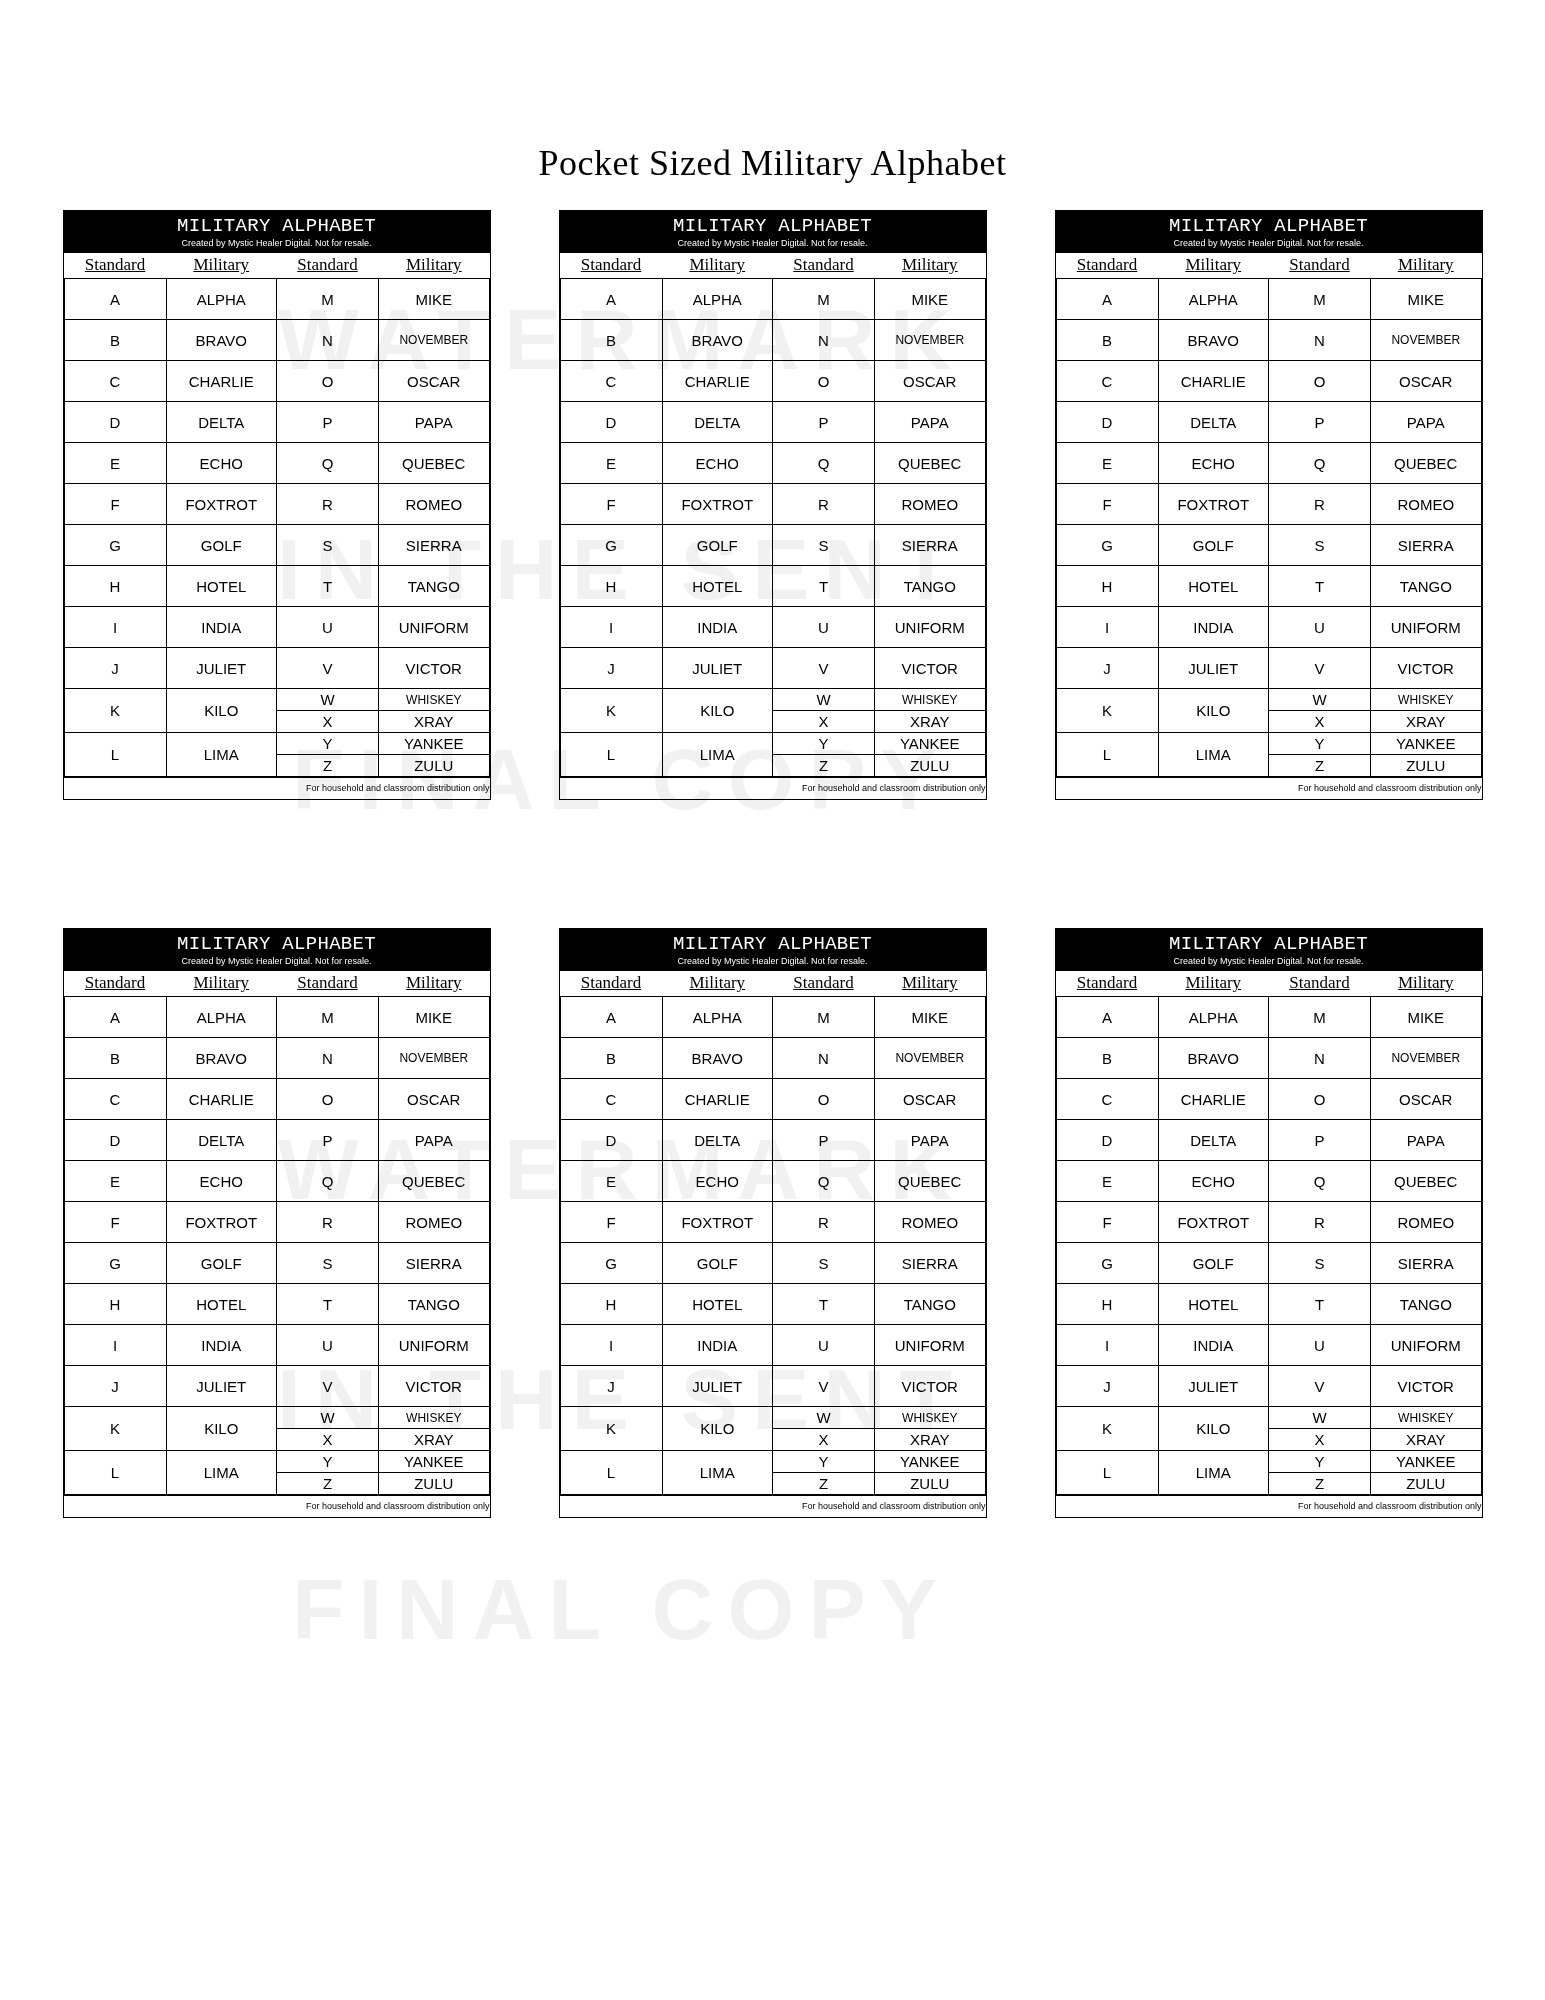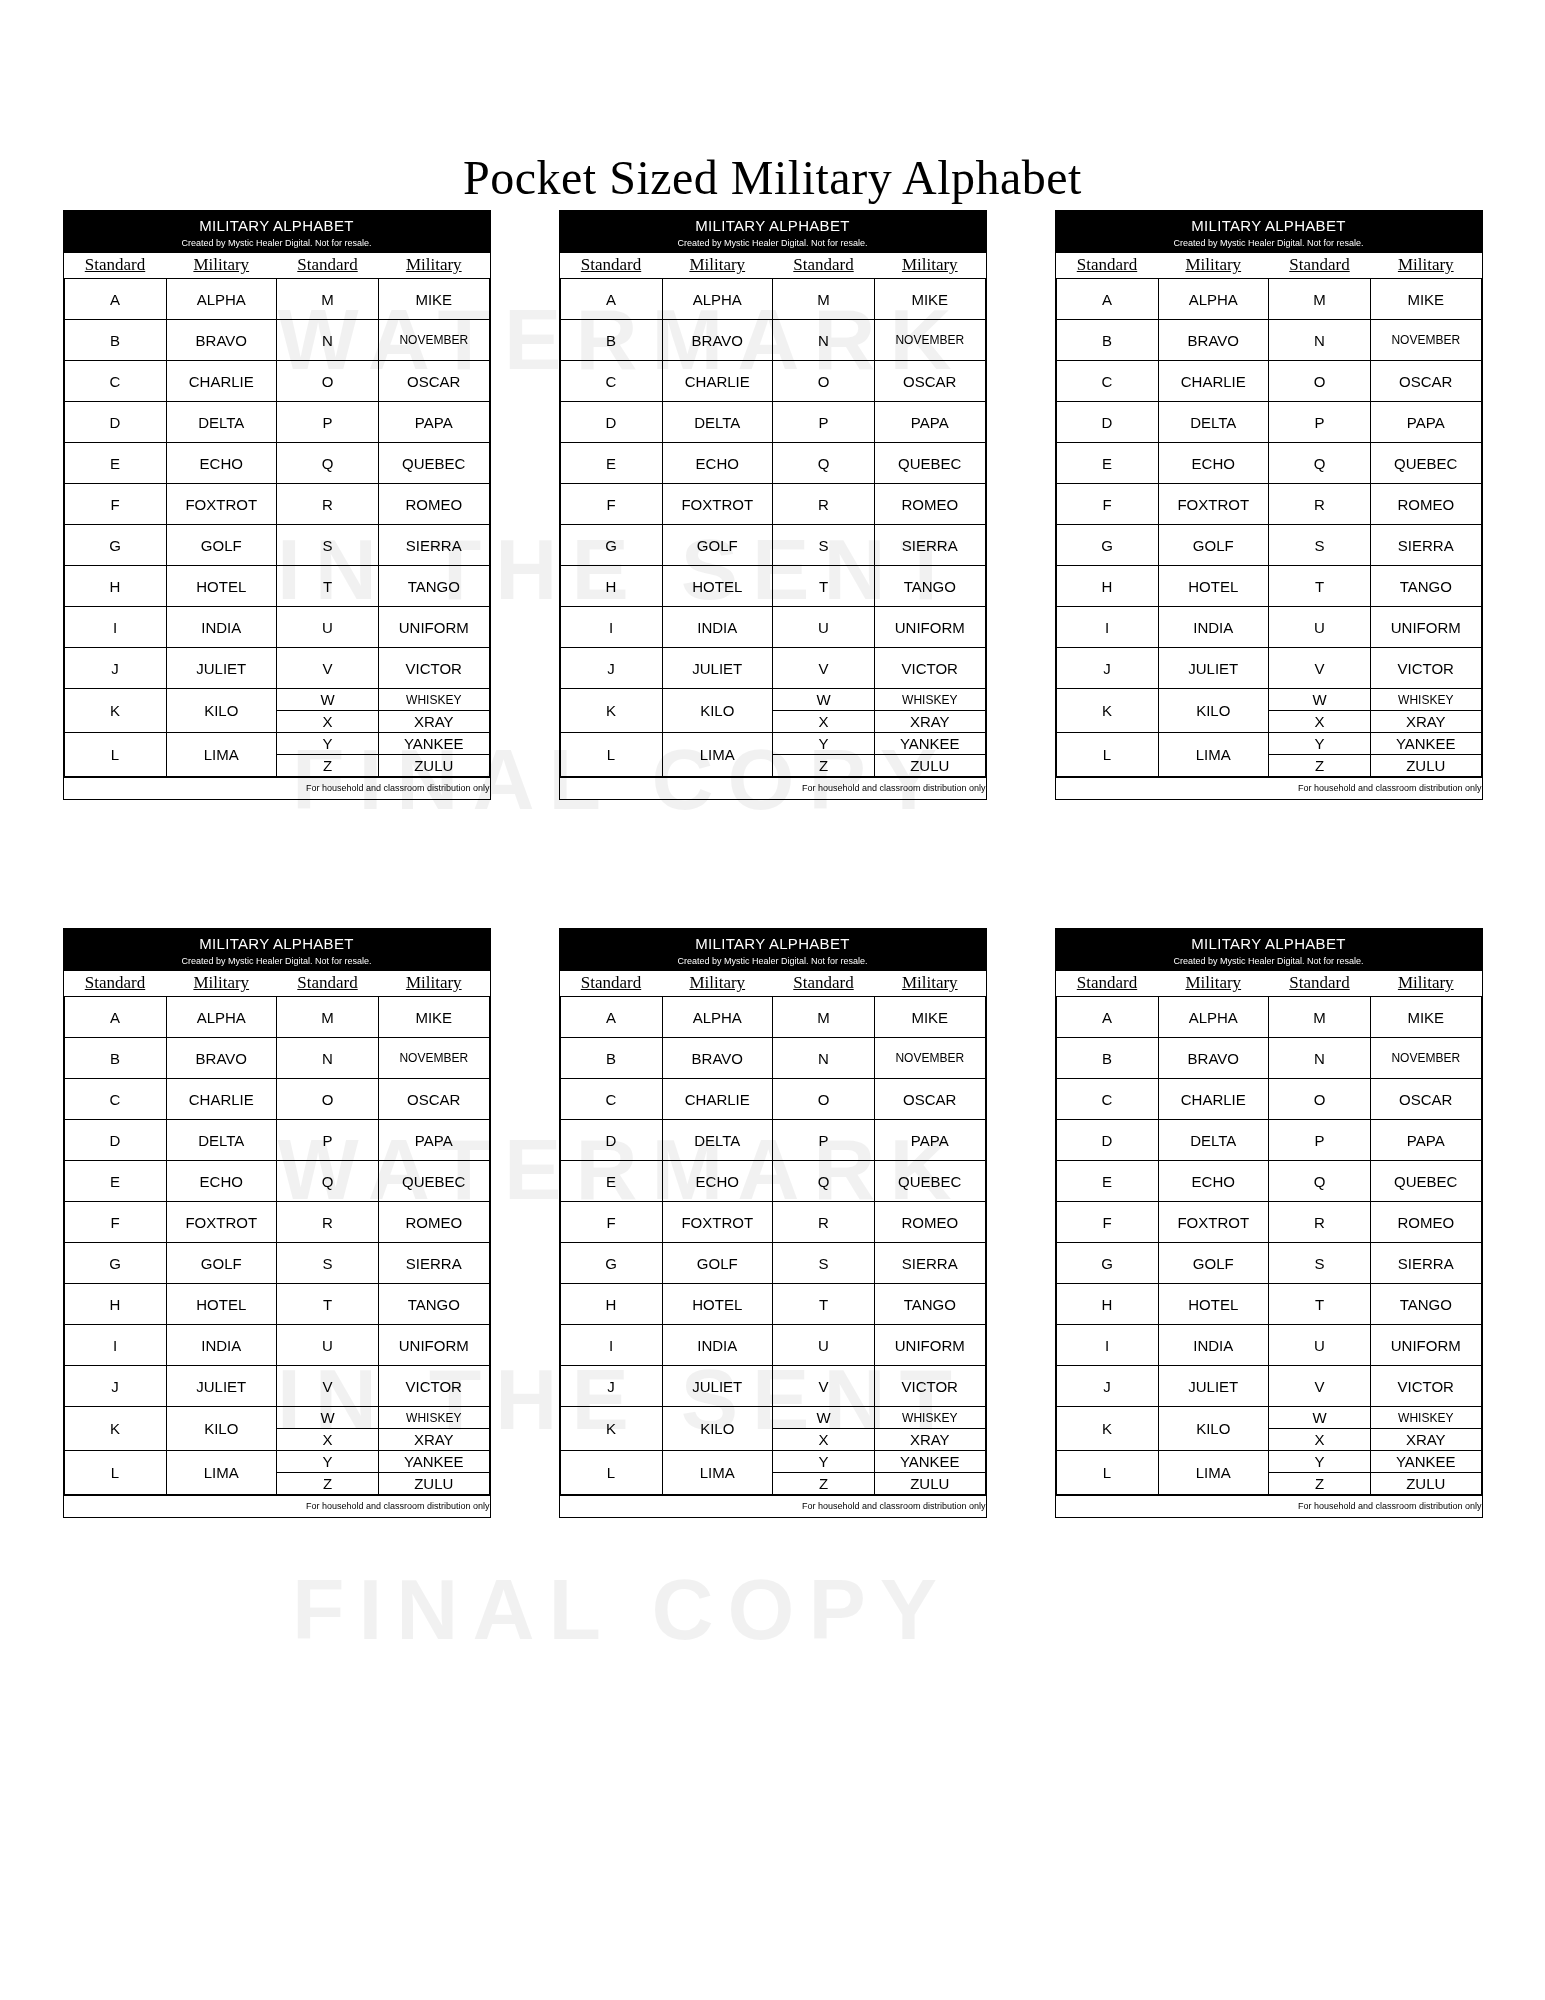--- a/index.html
+++ b/index.html
@@ -49,21 +49,21 @@
   .wm6 { top: 1560px; font-size: 86px; }
 
   
   .page-title {
     position: absolute;
     top: 118px;
     left: 0;
     width: 100%;
     text-align: center;
     font-family: "Liberation Serif", serif;
-    font-size: 48px;
+    font-size: 36px;
     font-weight: normal;
     letter-spacing: 0.5px;
     z-index: 10;
   }
 
   
   .cards {
     position: absolute;
     top: 210px;
     left: 0;
@@ -84,23 +84,24 @@
     box-sizing: border-box;
   }
   .card-header {
     background: #000;
     color: #fff;
     text-align: center;
     padding: 5px 0 4px 0;
   }
   .card-header .hdr-title {
     display: block;
-    font-size: 15px;
+    font-size: 19px;
     letter-spacing: 0.3px;
     line-height: 20px;
+    font-family: Liberation Mono, monospace;
   }
   .card-header .hdr-sub {
     display: block;
     font-size: 9px;
     line-height: 12px;
     margin-top: 1px;
   }
 
   table.alpha {
     width: 100%;

